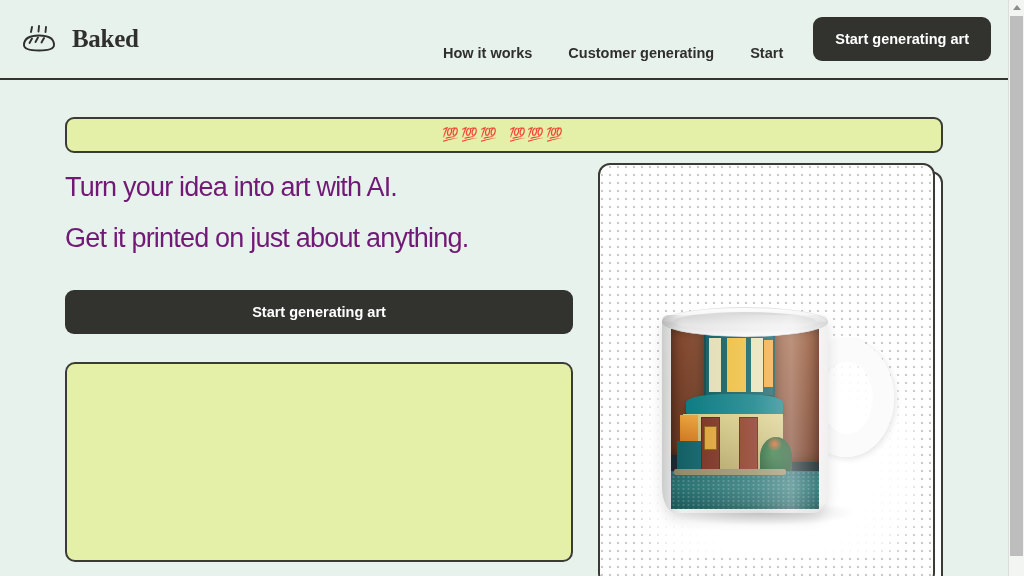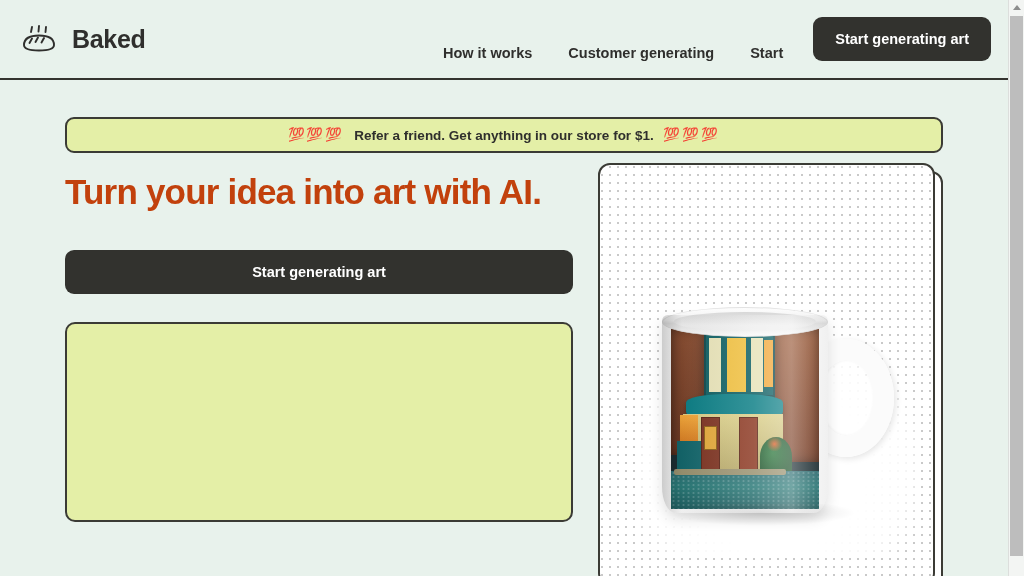--- a/index.html
+++ b/index.html
@@ -37,20 +37,21 @@
     border-bottom: 2px solid #34342f;
     display: flex;
     align-items: center;
   }
 
   .brand {
     display: flex;
     align-items: center;
     gap: 10px;
     margin-left: 18px;
+    font-family: Liberation Serif, serif;
   }
   .brand-icon {
     width: 44px;
     height: 30px;
     display: block;
   }
   .brand-name {
     font-size: 25px;
     font-weight: 700;
     letter-spacing: -0.3px;
@@ -115,25 +116,25 @@
 
   
   .hero-left {
     position: absolute;
     left: 65px;
     top: 170px;
     width: 508px;
   }
 
   .headline {
-    font-size: 35px;
-    font-weight: 700;
+    font-size: 27px;
+    font-weight: 400;
     line-height: 1.28;
     letter-spacing: -0.8px;
-    color: #c2410c;
+    color: #701a75;
   }
   .headline-line2 {
     margin-top: 16px;
   }
 
   .hero-cta {
     display: block;
     width: 508px;
     height: 44px;
     margin-top: 35px;
@@ -385,26 +386,26 @@
       <a class="nav-link">How it works</a>
       <a class="nav-link">Customer generating</a>
       <a class="nav-link">Start</a>
       <button class="nav-cta">Start generating art</button>
     </nav>
 
   </div>
 
   <div class="promo">
     <span class="promo-emoji">💯💯💯</span>
-    <span>Refer a friend. Get anything in our store for $1.</span>
     <span class="promo-emoji">💯💯💯</span>
   </div>
 
   <div class="hero-left">
     <h1 class="headline">Turn your idea into art with AI.</h1>
+    <h1 class="headline headline-line2">Get it printed on just about anything.</h1>
 
     <button class="hero-cta">Start generating art</button>
 
     <div class="prompt-card"></div>
   </div>
 
   <div class="showcase">
     <div class="showcase-back"></div>
 
     <div class="showcase-front">

